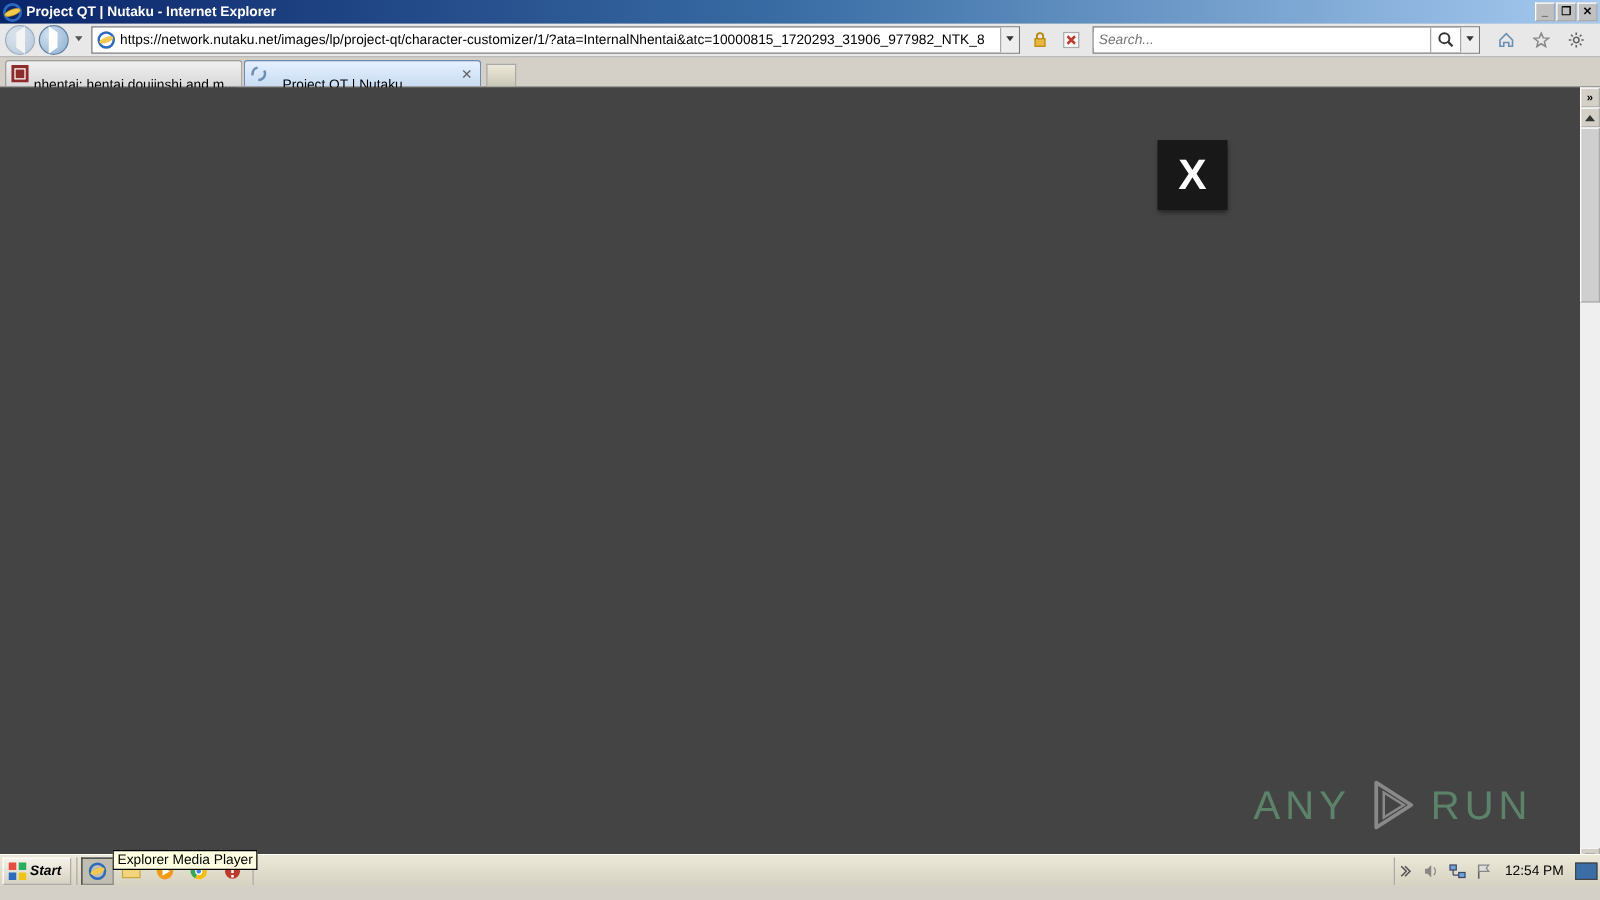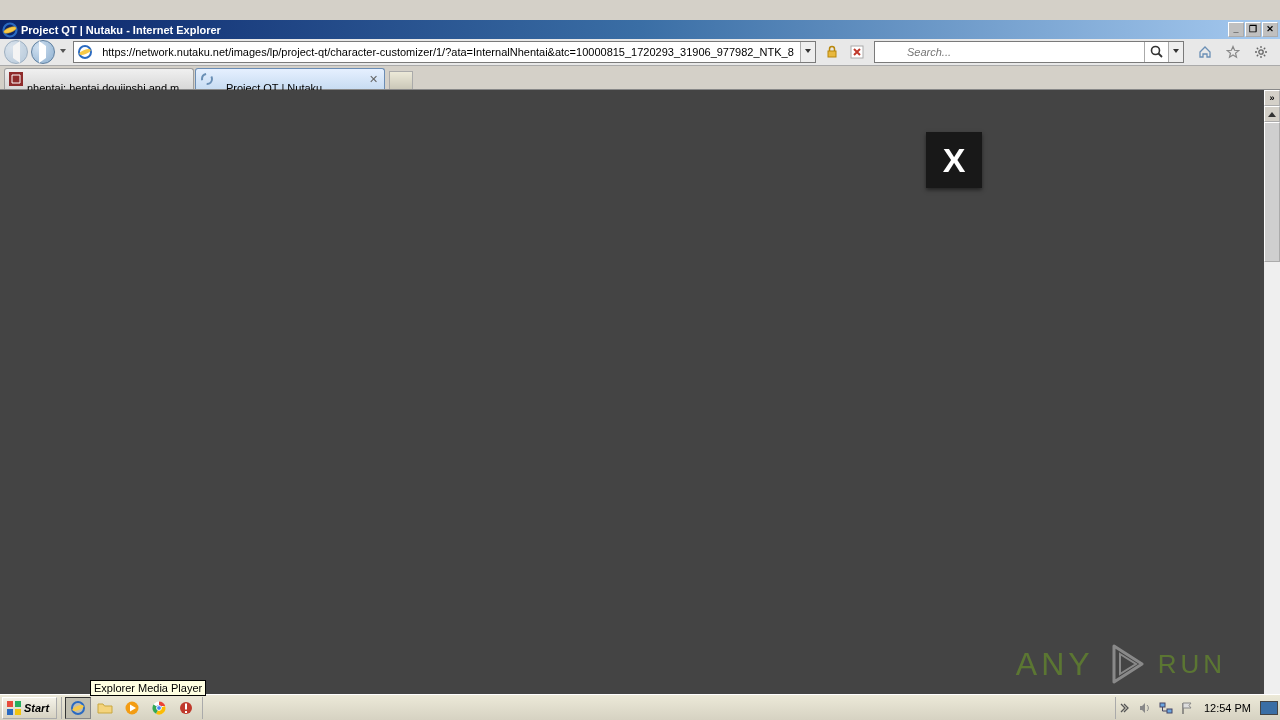--- a/index.html
+++ b/index.html
@@ -1,42 +1,42 @@
 <!DOCTYPE html>
 <html><head>
 <meta charset="utf-8">
 <style>
 * { margin: 0; padding: 0; box-sizing: border-box; font-family: Tahoma, sans-serif; font-size: 11px; }
 html, body { width: 1280px; height: 720px; overflow: hidden; background: #d4d0c8; }
 
 
-.titlebar { height: 19px; background: linear-gradient(to right, #0a246a, #3a6ea5, #a6caf0); color: white; display: flex; align-items: center; padding-left: 2px; margin-top: 20px; }
+.titlebar { height: 19px; background: linear-gradient(to right, #0a246a, #3a6ea5, #a6caf0); color: white; display: flex; align-items: center; padding-left: 2px; }
 .titlebar-icon { width: 16px; height: 16px; margin-right: 3px; }
 .titlebar-icon svg { width: 16px; height: 16px; }
 .titlebar-text { font-weight: bold; flex: 1; white-space: nowrap; overflow: hidden; }
 .titlebar-buttons { display: flex; height: 100%; }
 .titlebar-btn { width: 16px; height: 15px; background: #c0c0c0; border: 1px outset #fff; display: flex; align-items: center; justify-content: center; margin-top: 2px; margin-right: 1px; font-size: 9px; font-family: Arial; color: black; font-weight: bold; line-height: 1; }
 .titlebar-btn.close { margin-right: 2px; }
 
 
 .toolbar { height: 27px; background: #e8e8e8; border-bottom: 1px solid #aaa; display: flex; align-items: center; padding: 0 4px; gap: 3px; }
 .nav-btn { width: 24px; height: 24px; border-radius: 50%; background: radial-gradient(circle at 30% 30%, #d0e0f0, #8eb0d0); border: 1px solid #6080a0; display: flex; align-items: center; justify-content: center; }
 .nav-btn.disabled { opacity: 0.55; }
 .nav-arrow-left::before { content:''; border: 5px solid transparent; border-right: 7px solid #fff; margin-right: 4px; }
 .nav-arrow-right::before { content:''; border: 5px solid transparent; border-left: 7px solid #fff; margin-left: 4px; }
 .dropdown-arrow { width: 10px; display: flex; align-items: center; justify-content: center; }
 .dropdown-arrow::before { content:''; border: 3px solid transparent; border-top: 4px solid #555; }
-.addr-container { flex: 1; height: 22px; background: #fff; border: 1px solid #7a7a7a; display: flex; align-items: center; margin: 0 2px; text-align: center; }
+.addr-container { flex: 1; height: 22px; background: #fff; border: 1px solid #7a7a7a; display: flex; align-items: center; margin: 0 2px; }
 .addr-icon { width: 16px; height: 16px; margin: 0 3px; }
 .addr-text { flex: 1; white-space: nowrap; overflow: hidden; color: #000; }
 .addr-dd { width: 15px; height: 20px; background: #eee; border-left: 1px solid #aaa; display: flex; align-items: center; justify-content: center; }
 .addr-dd::before { content:''; border: 3px solid transparent; border-top: 4px solid #333; }
 .toolbar-icon-btn { width: 22px; height: 22px; display: flex; align-items: center; justify-content: center; }
 .lock-icon svg, .stop-icon svg, .search-glyph svg, .home-icon svg, .star-icon svg, .gear-icon svg { width: 14px; height: 14px; }
-.search-container { width: 310px; height: 22px; background: #fff; border: 1px solid #7a7a7a; display: flex; align-items: center; margin: 0 3px; padding-left: 28px; }
+.search-container { width: 310px; height: 22px; background: #fff; border: 1px solid #7a7a7a; display: flex; align-items: center; margin: 0 3px; }
 .search-input { flex:1; border:none; outline:none; padding:0 4px; font-style: italic; color: #888; }
 .search-go { width: 24px; height: 20px; border-left:1px solid #aaa; display:flex; align-items:center; justify-content:center; }
 .search-dd { width: 15px; height:20px; background:#eee; border-left:1px solid #aaa; display:flex; align-items:center; justify-content:center;}
 .search-dd::before { content:''; border:3px solid transparent; border-top:4px solid #333; }
 .right-icons { display:flex; gap:6px; margin-left:4px; margin-right:4px; }
 
 
 .tabbar { height: 24px; background: #d4d0c8; display: flex; align-items: flex-end; padding: 0 4px; border-bottom: 1px solid #888; }
 .tab { height: 21px; min-width: 190px; max-width: 190px; background: linear-gradient(to bottom, #f0f0f0, #d8d8d8); border: 1px solid #9e9e9e; border-bottom: none; border-top-left-radius: 3px; border-top-right-radius: 3px; display: flex; align-items: center; padding: 0 4px; margin-right: 1px; gap: 4px; }
 .tab.active { background: linear-gradient(to bottom, #e6f0ff, #c8dcf2); border-color: #6b8db5; gap: 12px; }
@@ -44,39 +44,39 @@
 .tab-title { flex:1; white-space: nowrap; overflow:hidden; text-overflow: ellipsis; margin-top: 17px; }
 .tab-close { width: 13px; height: 13px; color: #666; display:flex; align-items:center; justify-content:center; }
 .newtab-btn { width: 24px; height: 18px; background: linear-gradient(to bottom, #ece9d8, #cac7b8); border: 1px solid #aaa; border-bottom:none; margin-left: 3px; }
 
 
 .content-wrap { position: relative; width: 100%; height: calc(720px - 19px - 27px - 24px - 26px); background: #444; }
 .content-inner { position:absolute; left:0; top:0; right:16px; bottom:0; background:#444; }
 .ad-close-box { position:absolute; left: 926px; top: 42px; width: 56px; height: 56px; background: #181818; display:flex; align-items:center; justify-content:center; box-shadow: 0 2px 4px rgba(0,0,0,0.5); }
 .ad-close-box span { color:#fff; font-size: 34px; font-weight: bold; font-family: Arial; }
 .watermark { position:absolute; right: 38px; bottom: 26px; display:flex; align-items:center; gap:8px; opacity: 0.37; }
-.watermark-text { color:#84cc16; font-family: Arial; font-weight: 500; letter-spacing: 4px; }
+.watermark-text { color:#86efac; font-family: Arial; font-weight: 500; letter-spacing: 4px; }
 .watermark-text.left { font-size: 32px; }
-.watermark-text.right { font-size: 26px; }
+.watermark-text.right { font-size: 32px; }
 .watermark-play { width: 48px; height: 48px; }
 
 
 .vscroll { position:absolute; right:0; top:0; width:16px; height:100%; background:#e9e9e9; display:flex; flex-direction:column; }
 .vscroll-btn { width:16px; height:16px; background:#d4d0c8; border:1px outset #fff; display:flex; align-items:center; justify-content:center; }
 .vscroll-btn.up::before { content:''; border:4px solid transparent; border-bottom:5px solid #333; margin-bottom:3px;}
 .vscroll-btn.down::before { content:''; border:4px solid transparent; border-top:5px solid #333; margin-top:3px;}
 .vscroll-track { flex:1; background:#efefef; position:relative; }
 .vscroll-thumb { position:absolute; left:0; top:0; width:16px; height: 140px; background:#cfcfcf; border:1px outset #fff; }
 .vscroll-chev { height:16px; background:#d4d0c8; display:flex; align-items:center; justify-content:center; font-size:9px; font-weight:bold; border:1px outset #fff; }
 
 
 .tooltip { position: fixed; left: 90px; top: 680px; background: #ffffe1; border: 1px solid #000; padding: 1px 3px; font-size: 11px; z-index: 100; }
 
 
-.taskbar { position: fixed; left:0; bottom:0; width:100%; height: 26px; background: linear-gradient(to bottom, #ece9d8, #d6d2c2); border-top: 1px solid #fff; display:flex; align-items:center; }
+.taskbar { position: fixed; left:0; bottom:11px; width:100%; height: 26px; background: linear-gradient(to bottom, #ece9d8, #d6d2c2); border-top: 1px solid #fff; display:flex; align-items:center; }
 .start-btn { height: 22px; padding: 0 7px 0 3px; margin-left:2px; background: linear-gradient(to bottom, #f4f2e8, #d6d2c2); border: 1px outset #fff; display:flex; align-items:center; gap:2px; font-weight: bold; font-style: italic; }
 .winlogo { width: 16px; height: 16px; }
 .quicklaunch { display:flex; gap:1px; margin-left:4px; border-left:1px solid #aaa; border-right:1px solid #aaa; padding: 0 3px; }
 .ql-btn { width: 26px; height: 22px; display:flex; align-items:center; justify-content:center; border:1px solid transparent; }
 .ql-btn.active { border:1px inset #888; background:#c0beb0; }
 .taskbar-spacer { flex:1; }
 .systray { display:flex; align-items:center; gap:5px; padding: 0 0; border-left:1px solid #aaa; height:22px; margin-right:2px; }
 .tray-icon { width:16px; height:16px; display:flex; align-items:center; justify-content:center; }
 .tray-clock { font-size:11px; padding: 0 4px; }
 .tray-monitor { width:18px; height:14px; background:#3a6ea5; border:1px solid #444; }

